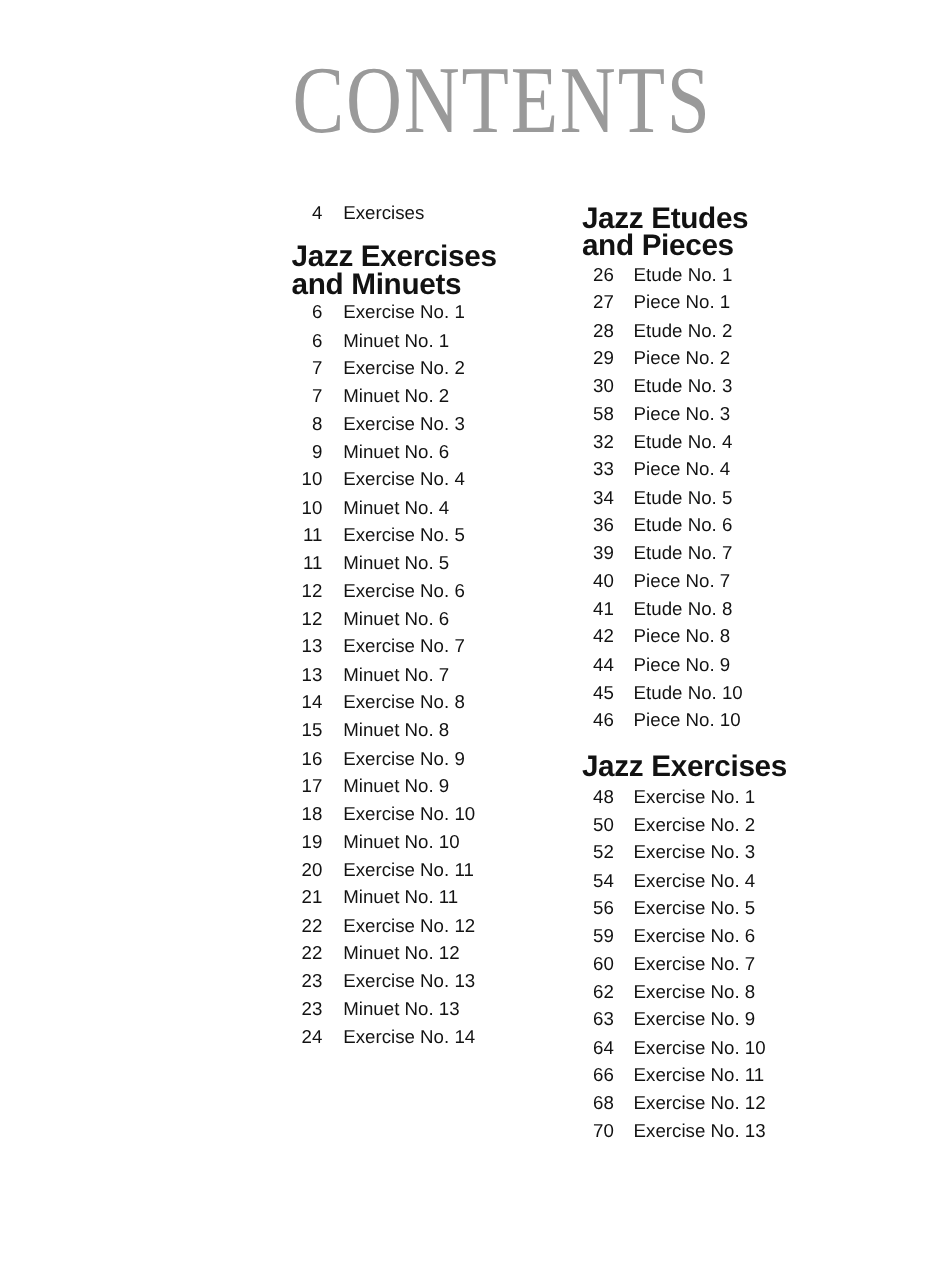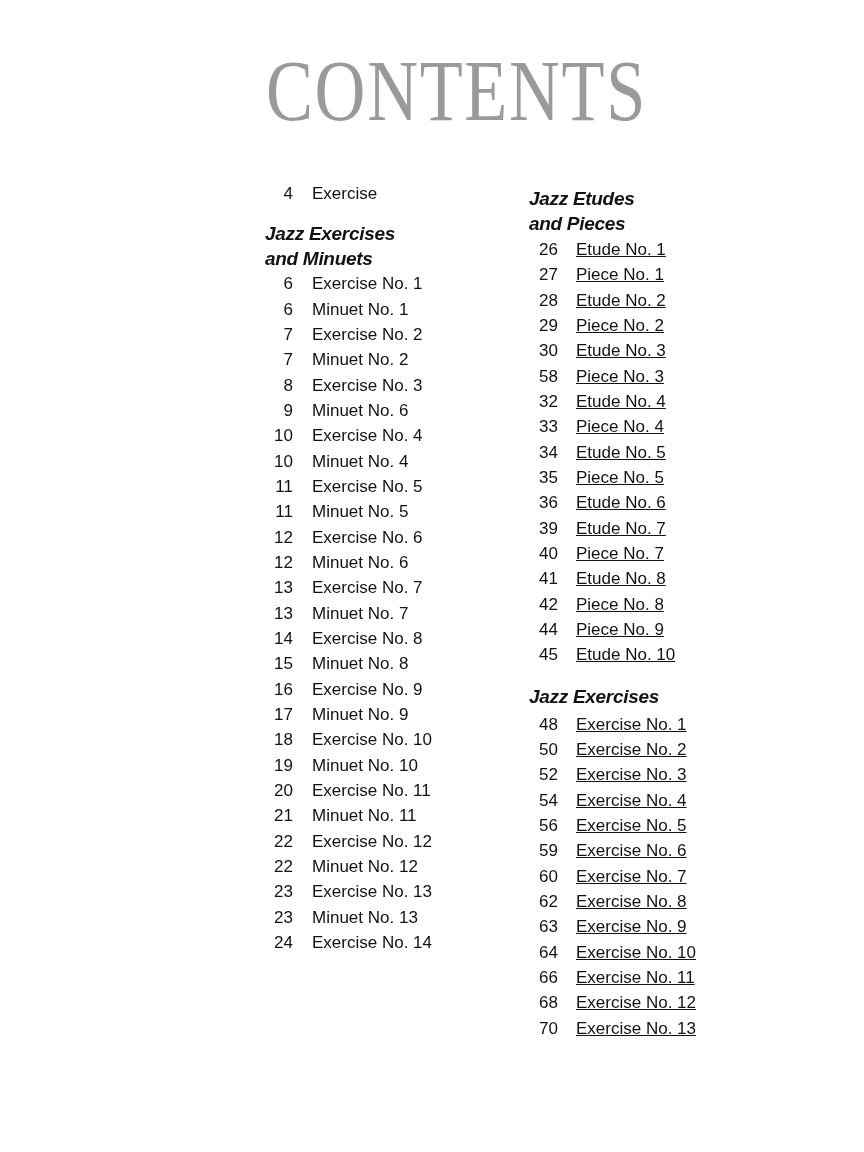--- a/index.html
+++ b/index.html
@@ -38,30 +38,29 @@
   .toc-row{
     display:flex;
     align-items:baseline;
     line-height:25.33px;
     font-size:17px;
     white-space:nowrap;
   }
   .toc-row .num{flex:none;width:28px;text-align:right;}
   .toc-row .ttl{margin-left:19px;}
   #col-right .toc-row .num{width:29px;}
-  #col-right .toc-row .ttl{margin-left:18px;text-decoration:underline;}
+  #col-right .toc-row .ttl{margin-left:18px;}
 
   .sec-heading{
     margin:0;
-    font-size:19px;
+    font-size:27px;
     line-height:25px;
     font-weight:bold;
     letter-spacing:-0.3px;
     white-space:nowrap;
-    font-style:italic;
   }
   .sec-heading .hl{display:block;}
 
   #sec-minuets .sec-heading{margin-top:15px;}
   #sec-minuets .toc-list{margin-top:0;}
   #sec-etudes .sec-heading{margin-top:0;}
   #sec-etudes .toc-list{margin-top:1px;}
   #sec-exercises .sec-heading{margin-top:16px;}
   #sec-exercises .toc-list{margin-top:3px;}
 </style>
@@ -69,21 +68,21 @@
 <body>
 
 <div>
 
   <h1 class="page-title">CONTENTS</h1>
 
   <div class="col" id="col-left">
     <div class="toc-list">
         <div class="toc-row">
     <span class="num">4</span>
-    <span class="ttl">Exercise</span>
+    <span class="ttl">Exercises</span>
   </div>
       </div>
 
     <section id="sec-minuets">
       <h2 class="sec-heading">
         <span class="hl">Jazz Exercises</span>
         <span class="hl">and Minuets</span>
       </h2>
       <div class="toc-list">
           <div class="toc-row">
@@ -235,24 +234,20 @@
   </div>
           <div class="toc-row">
     <span class="num">33</span>
     <span class="ttl">Piece No. 4</span>
   </div>
           <div class="toc-row">
     <span class="num">34</span>
     <span class="ttl">Etude No. 5</span>
   </div>
           <div class="toc-row">
-    <span class="num">35</span>
-    <span class="ttl">Piece No. 5</span>
-  </div>
-          <div class="toc-row">
     <span class="num">36</span>
     <span class="ttl">Etude No. 6</span>
   </div>
           <div class="toc-row">
     <span class="num">39</span>
     <span class="ttl">Etude No. 7</span>
   </div>
           <div class="toc-row">
     <span class="num">40</span>
     <span class="ttl">Piece No. 7</span>
@@ -265,20 +260,24 @@
     <span class="num">42</span>
     <span class="ttl">Piece No. 8</span>
   </div>
           <div class="toc-row">
     <span class="num">44</span>
     <span class="ttl">Piece No. 9</span>
   </div>
           <div class="toc-row">
     <span class="num">45</span>
     <span class="ttl">Etude No. 10</span>
+  </div>
+          <div class="toc-row">
+    <span class="num">46</span>
+    <span class="ttl">Piece No. 10</span>
   </div>
         </div>
     </section>
 
     <section id="sec-exercises">
       <h2 class="sec-heading">
         <span class="hl">Jazz Exercises</span>
       </h2>
       <div class="toc-list">
           <div class="toc-row">

